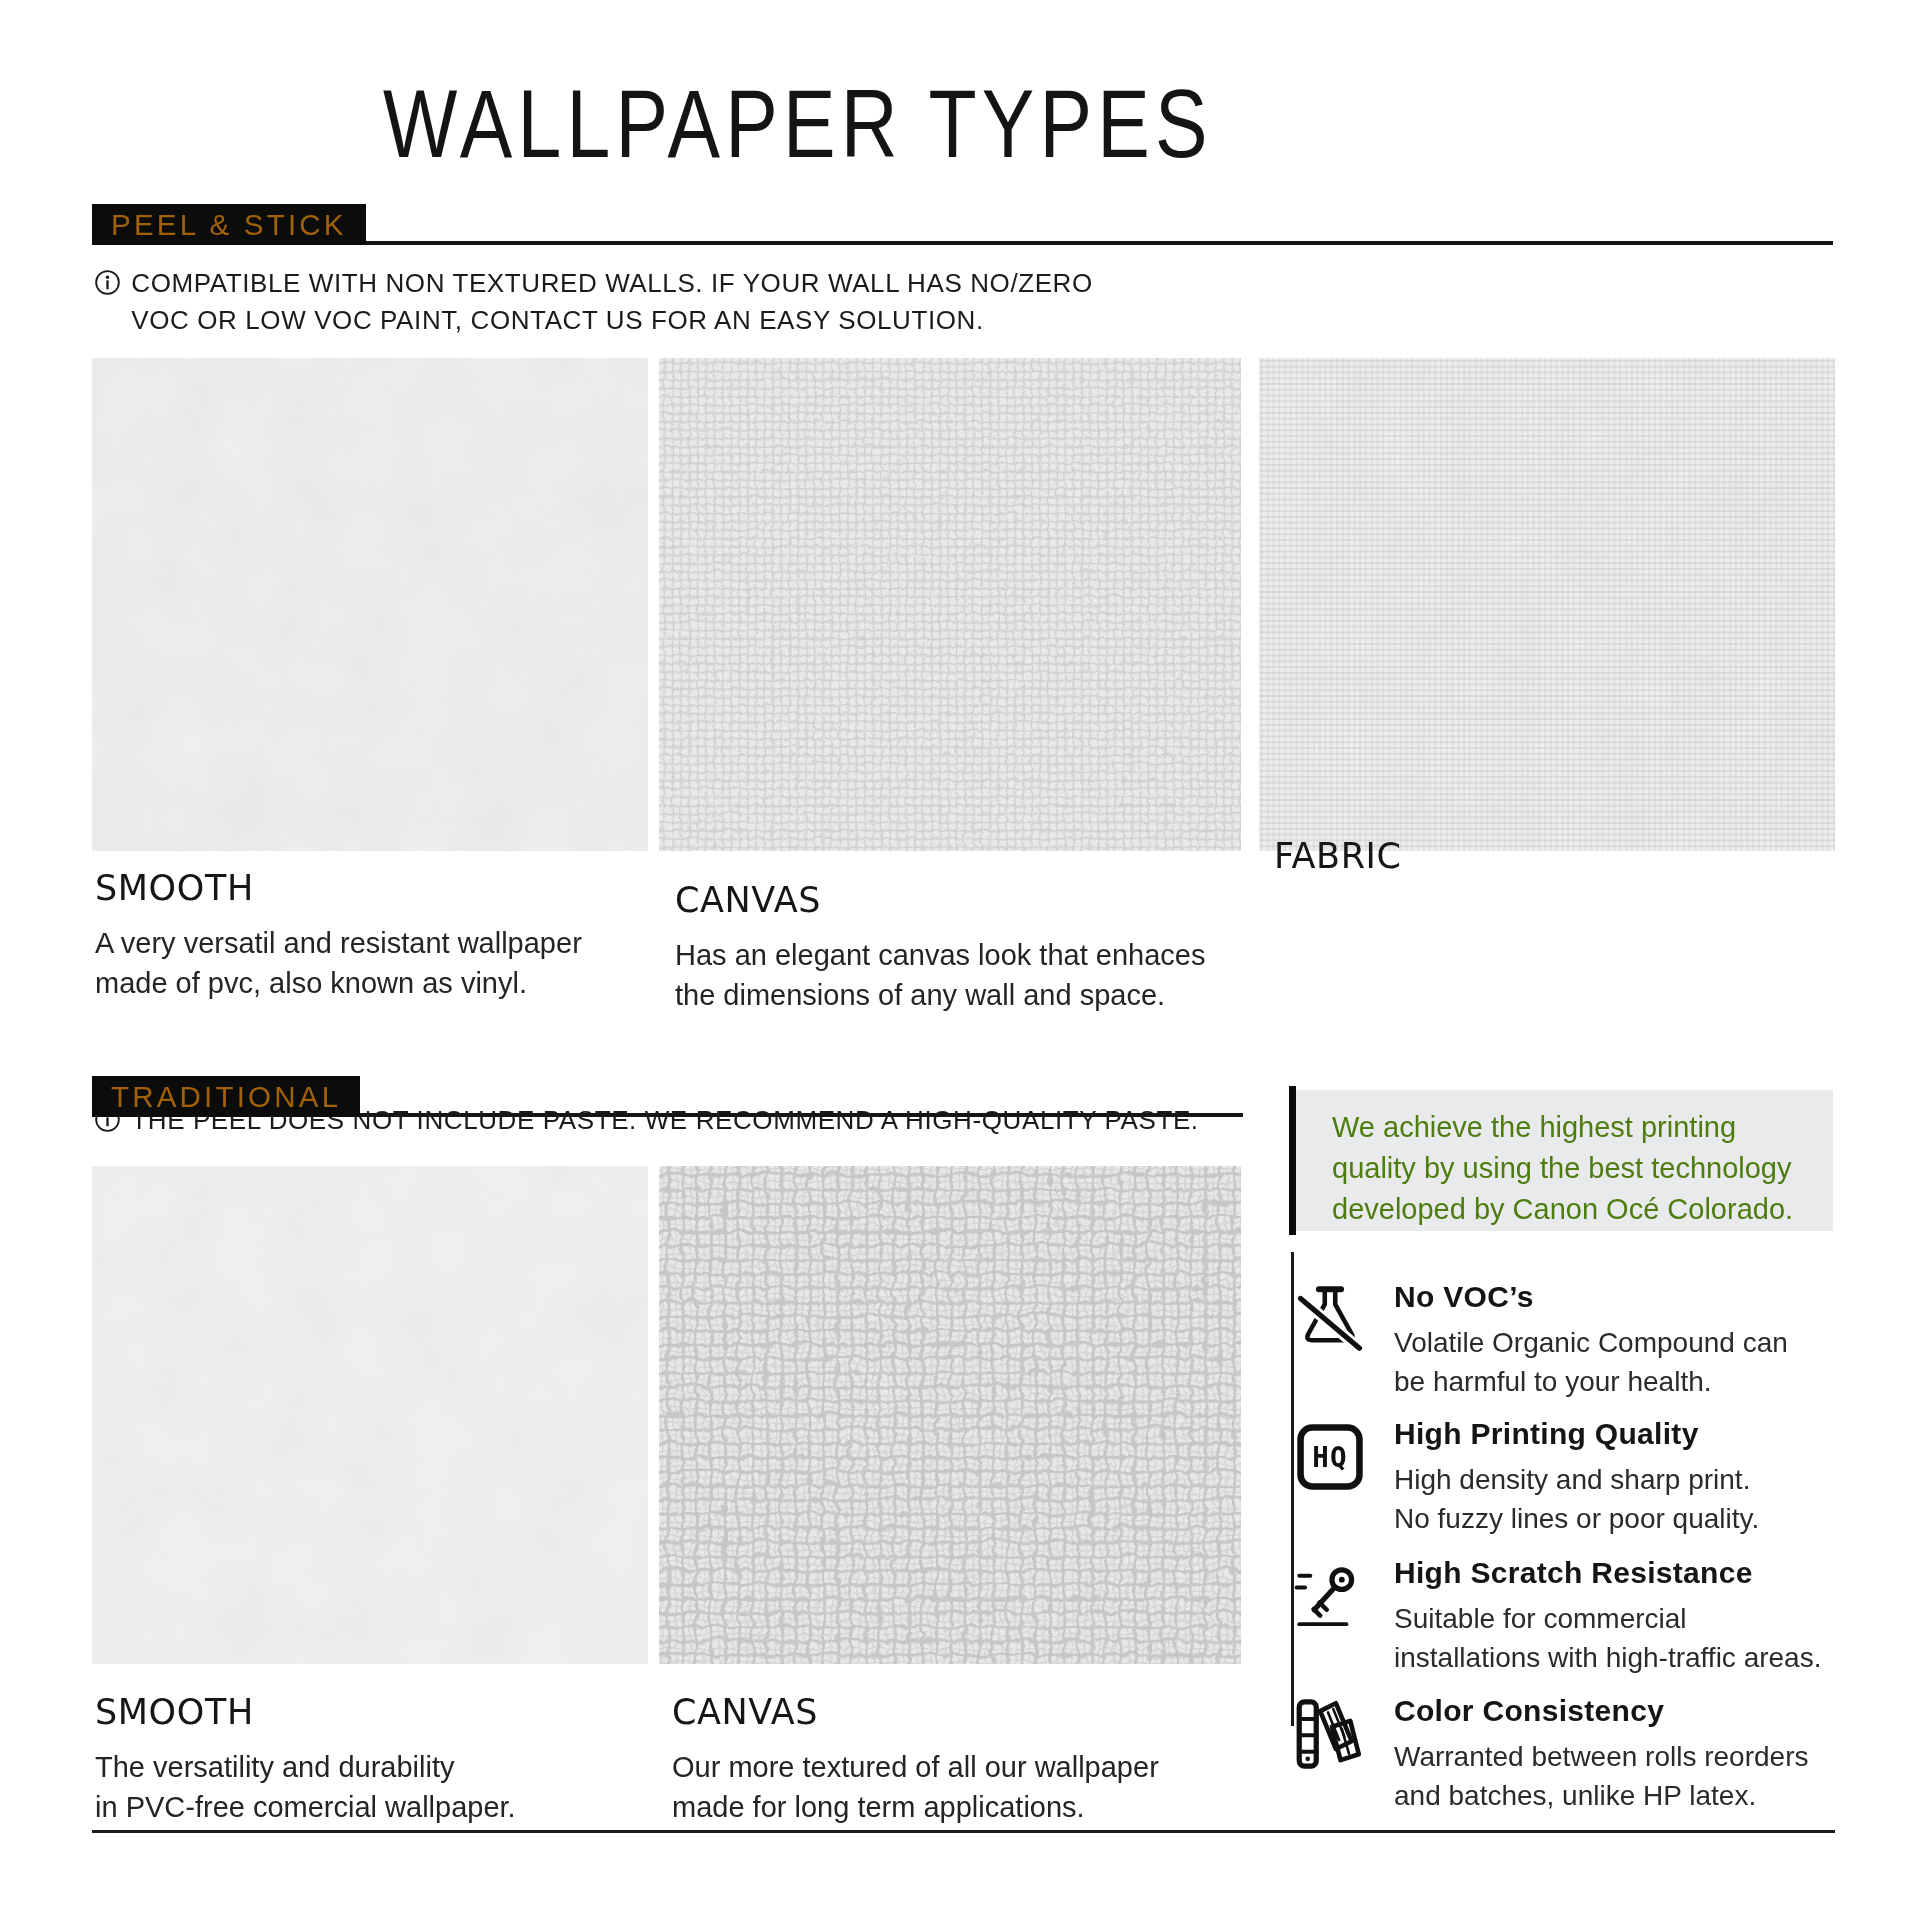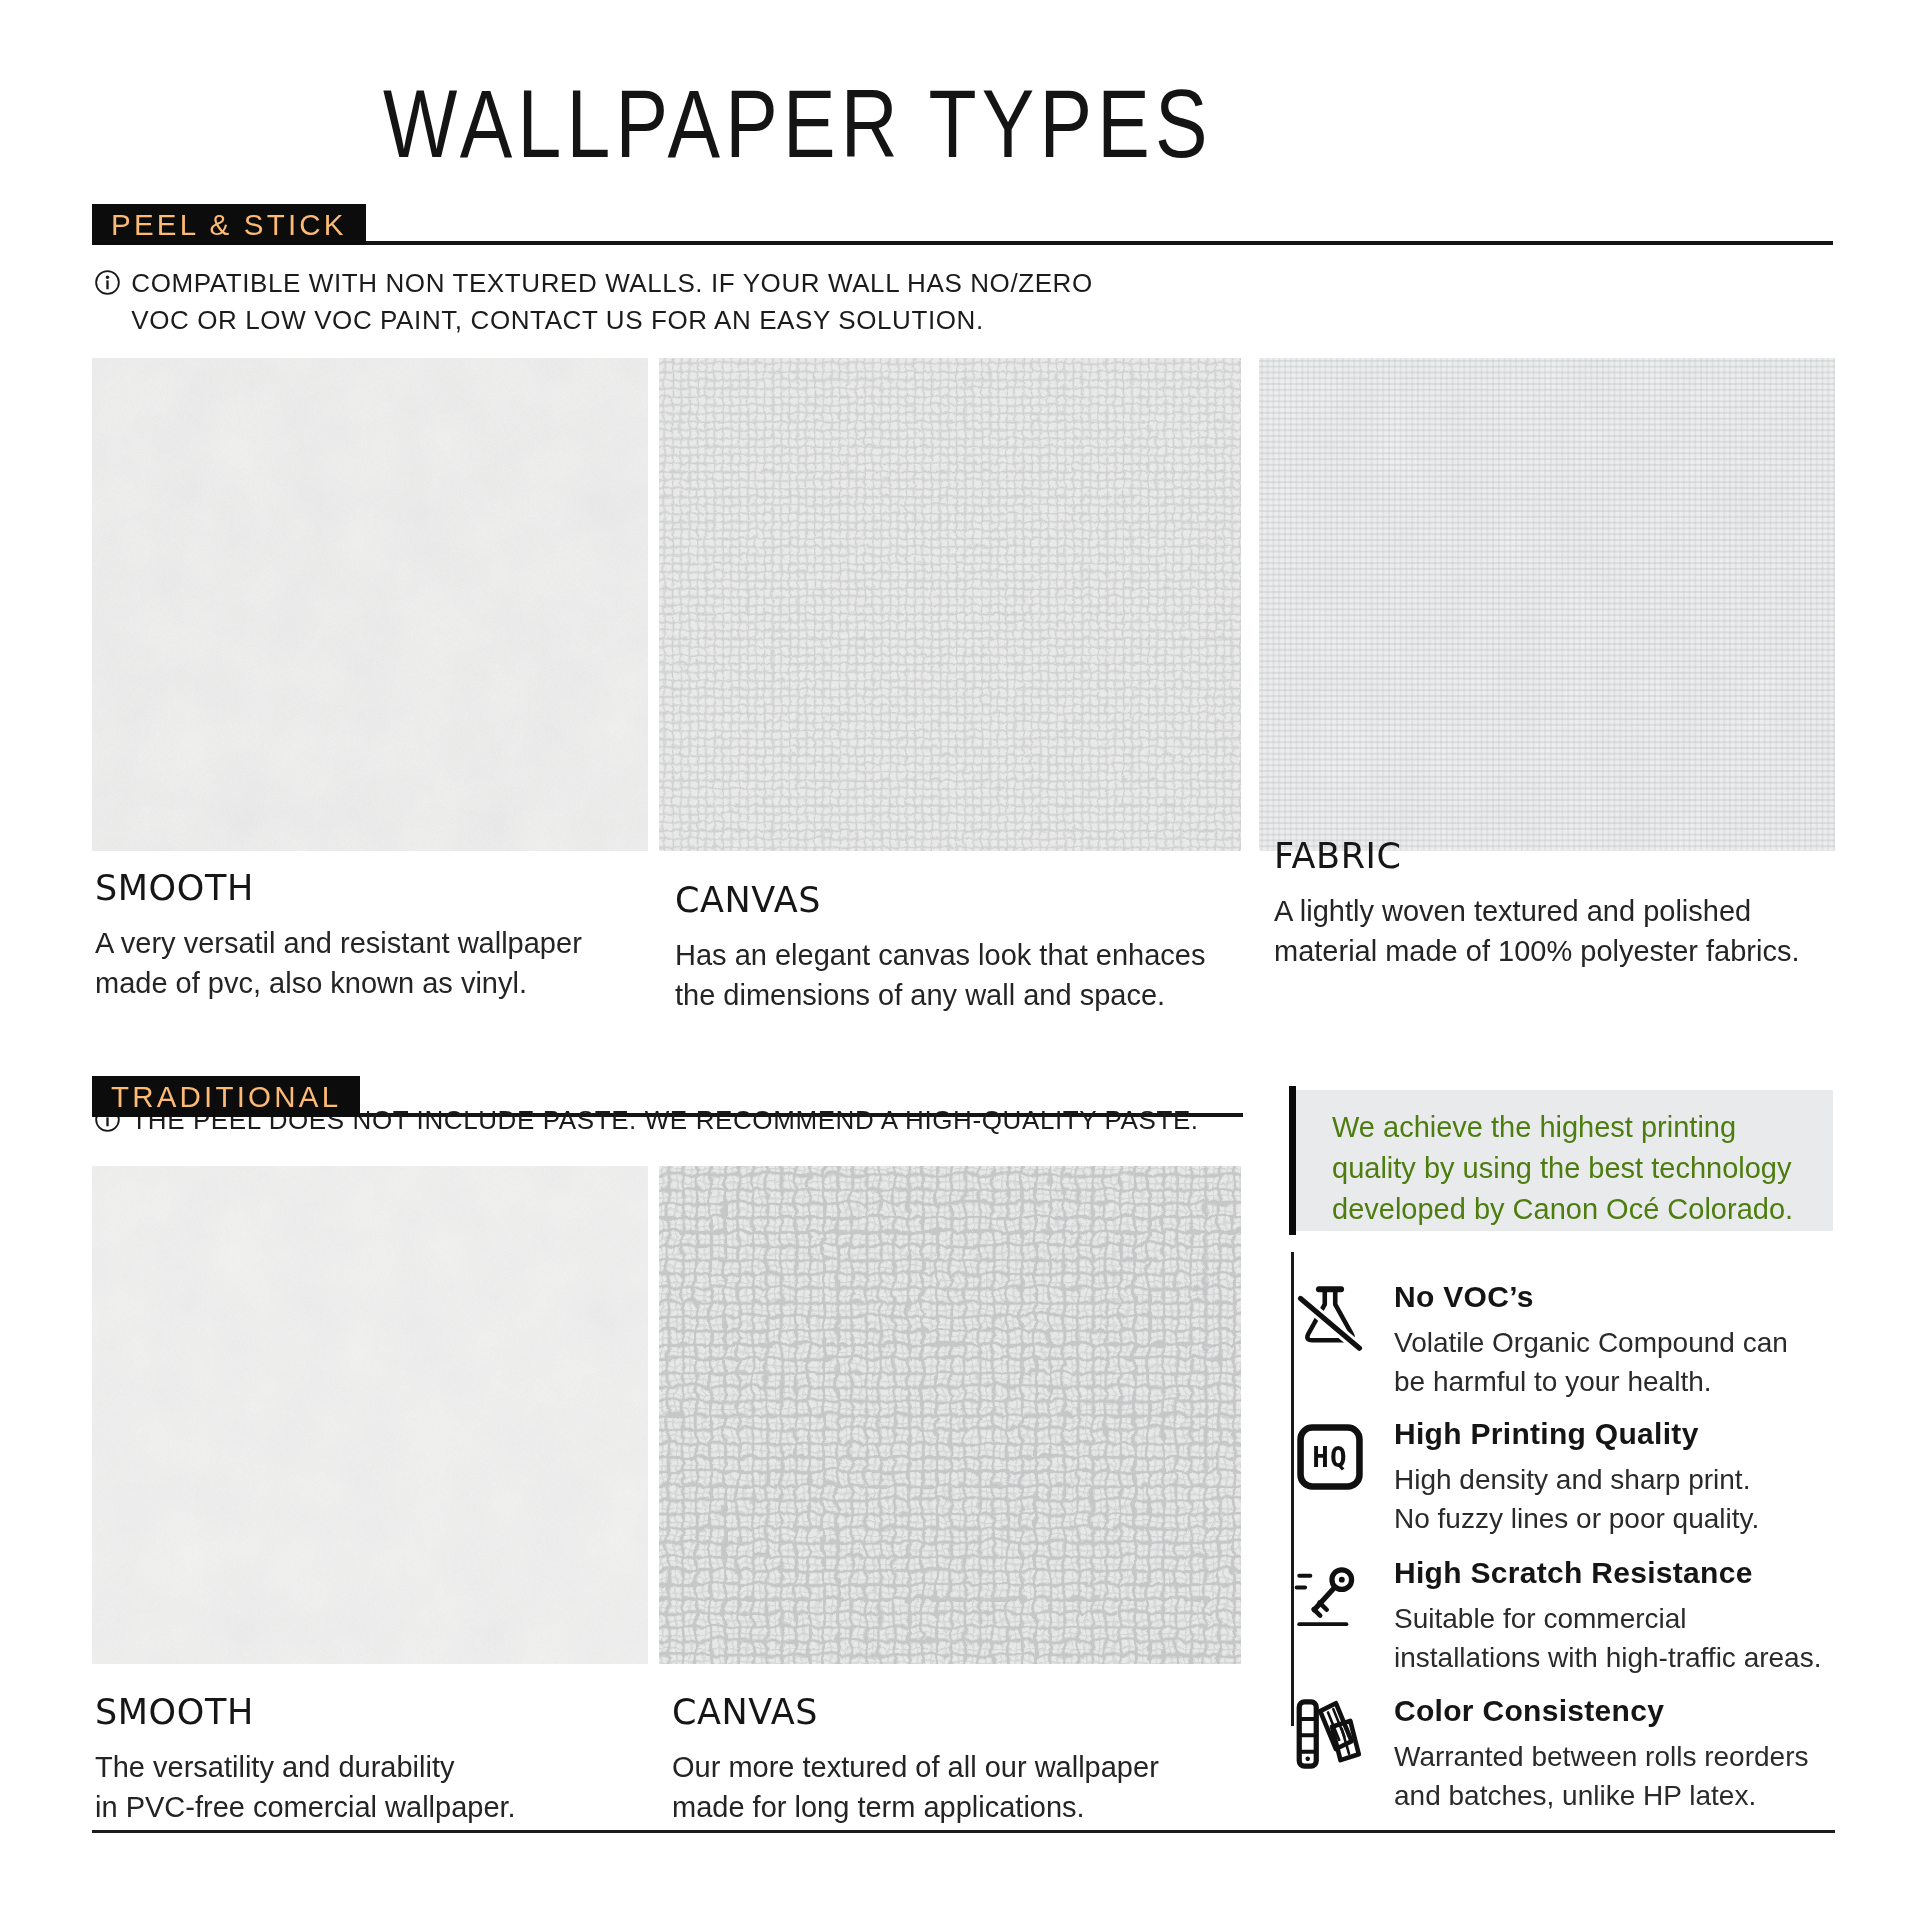--- a/index.html
+++ b/index.html
@@ -7,21 +7,21 @@
         font-family:"Liberation Sans",sans-serif;color:#1f1f1f;}
 
   
   .title{position:absolute;left:92px;top:69px;width:1412px;margin:0;
          text-align:center;font-weight:400;font-size:96px;letter-spacing:6.4px;
          color:#141414;transform:scaleX(0.82);transform-origin:50% 50%;white-space:nowrap;}
 
   
   .sec{position:absolute;left:92px;height:41px;}
   .sec-rule{position:absolute;left:0;right:0;bottom:0;height:3.9px;background:#151515;}
-  .sec-label{position:relative;display:inline-block;background:#0c0c0c;color:#fdba74;
+  .sec-label{position:relative;display:inline-block;background:#0c0c0c;color:#a16207;
              font-size:29.5px;line-height:41px;padding:0 19px;letter-spacing:3.2px;
              font-weight:400;white-space:nowrap;z-index:2;}
 
   
   .info{position:absolute;display:flex;align-items:flex-start;}
   .info-ic{flex:0 0 auto;width:27px;height:27px;margin-top:3.9px;}
   .info-tx{margin-left:10.3px;}
   .iline{display:block;font-size:26px;line-height:37px;letter-spacing:0.6px;color:#1b1b1b;white-space:nowrap;}
 
   
@@ -149,24 +149,20 @@
   </div>
   <div class="cap" style="left:675px;top:880px;">
     <div class="cap-h">CANVAS</div>
     <div class="cap-d">
       <div>Has an elegant canvas look that enhaces</div>
       <div>the dimensions of any wall and space.</div>
     </div>
   </div>
   <div class="cap" style="left:1274px;top:836px;">
     <div class="cap-h">FABRIC</div>
-    <div class="cap-d">
-      <div>A lightly woven textured and polished</div>
-      <div>material made of 100% polyester fabrics.</div>
-    </div>
   </div>
 
   <div class="sec" style="top:1076px;width:1151px;">
     <div class="sec-label">TRADITIONAL</div>
     <div class="sec-rule"></div>
   </div>
 
   <div class="info" style="left:94px;top:1102px;">
     <span class="info-ic">
       <svg viewBox="0 0 44 44">

